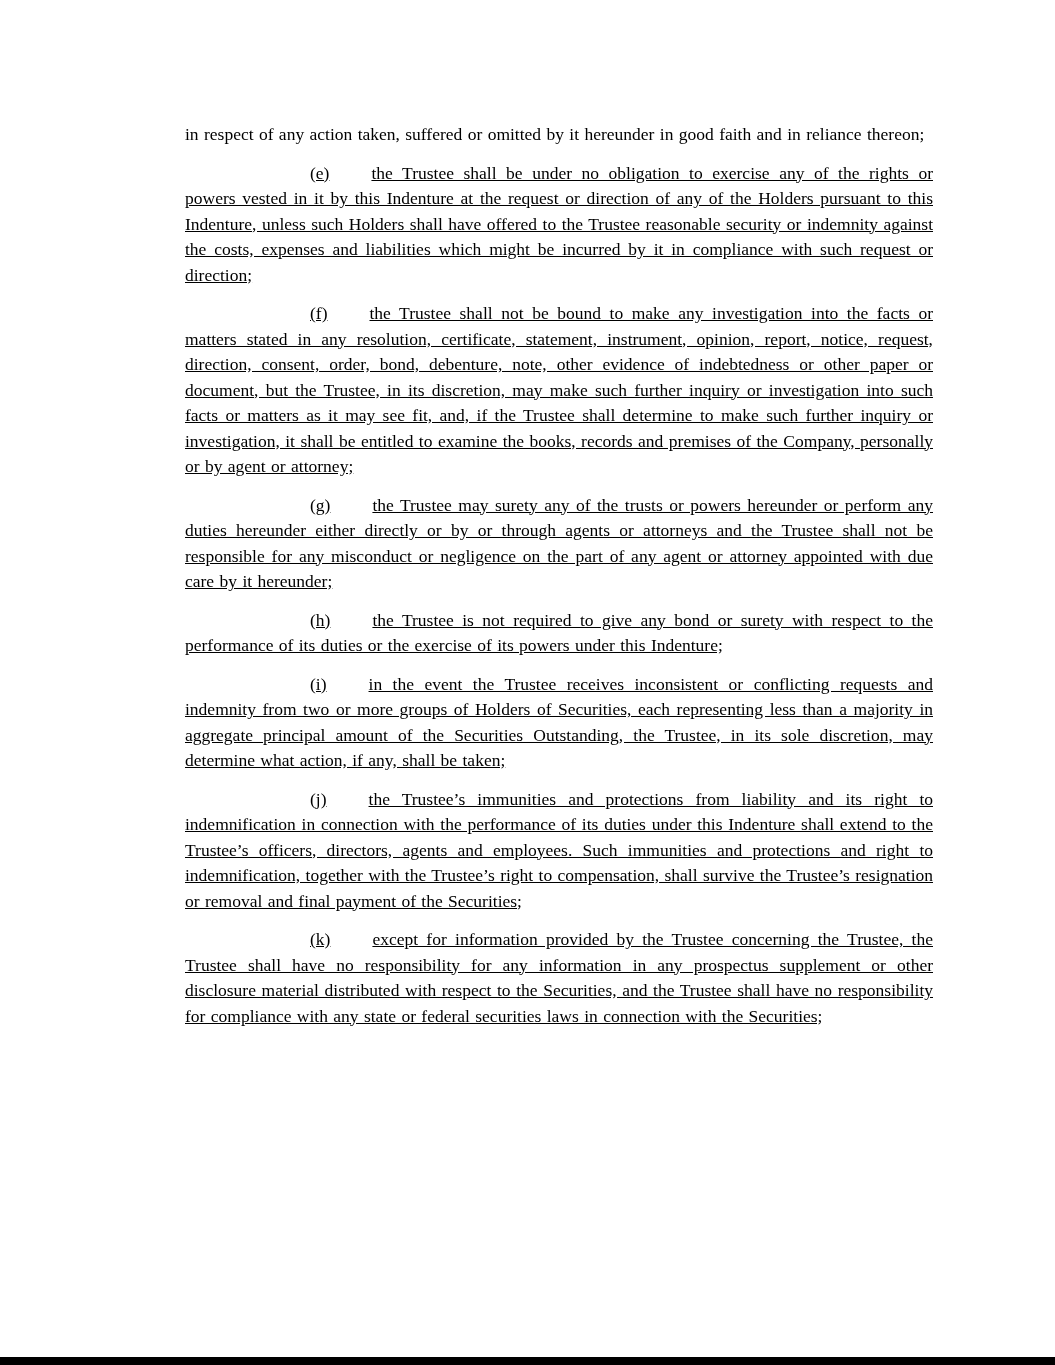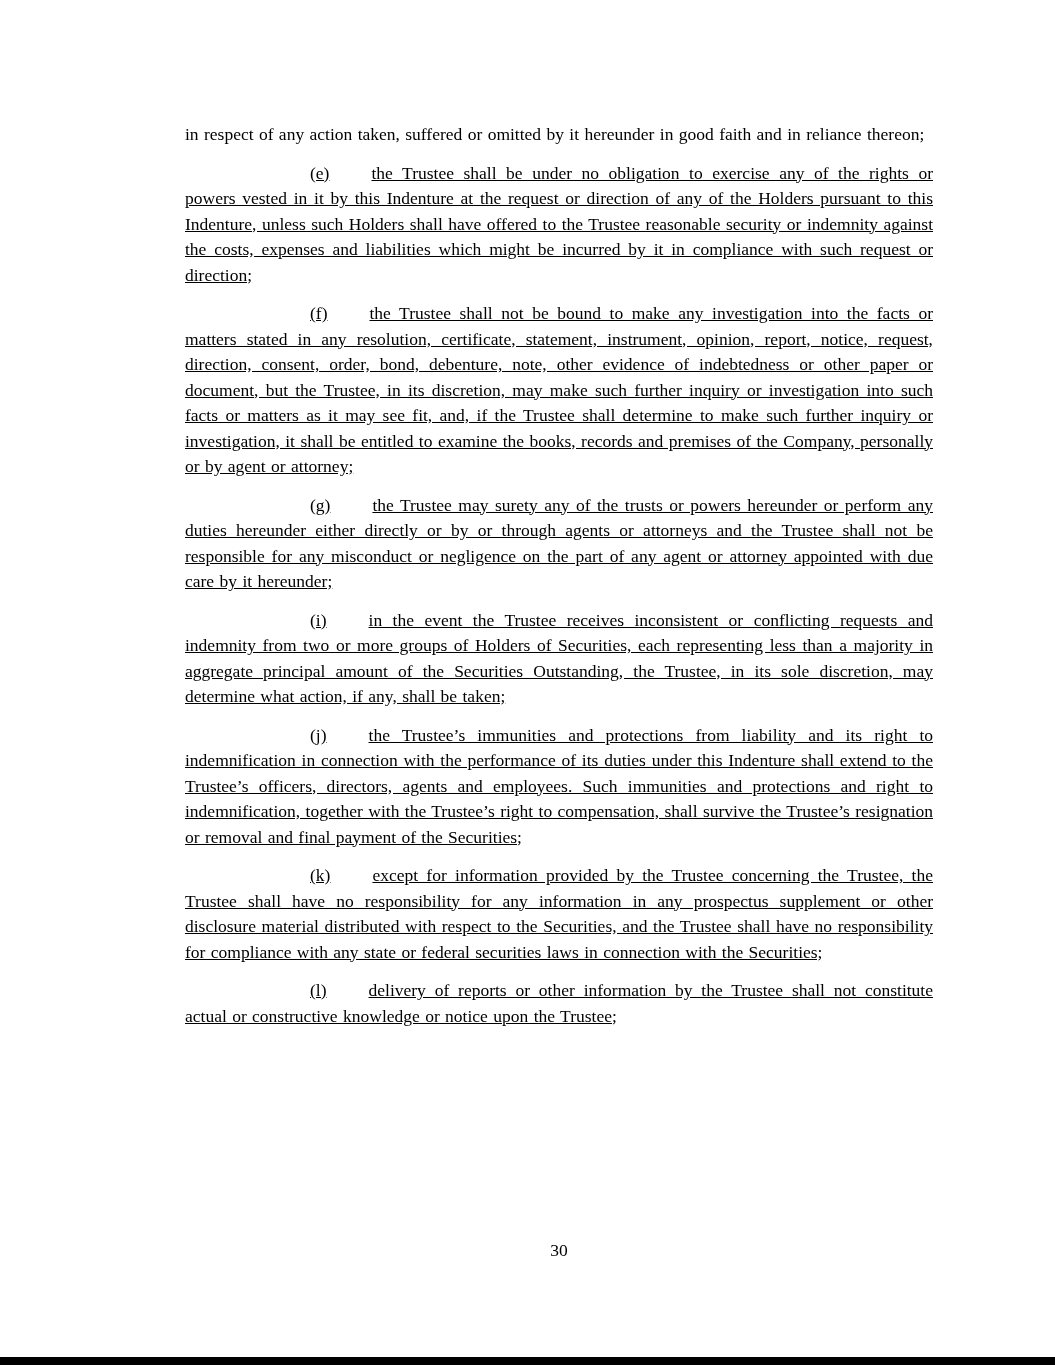--- a/index.html
+++ b/index.html
@@ -70,28 +70,27 @@
   <div class="text-block">
 
     <p><span>in respect of any action taken, suffered or omitted by it hereunder in good faith and in reliance thereon;</span></p>
 
     <p class="lettered"><span>(e)</span><span class="tab"></span><span>the Trustee shall be under no obligation to exercise any of the rights or powers vested in it by this Indenture at the request or direction of any of the Holders pursuant to this Indenture, unless such Holders shall have offered to the Trustee reasonable security or indemnity against the costs, expenses and liabilities which might be incurred by it in compliance with such request or direction;</span></p>
 
     <p class="lettered"><span>(f)</span><span class="tab"></span><span>the Trustee shall not be bound to make any investigation into the facts or matters stated in any resolution, certificate, statement, instrument, opinion, report, notice, request, direction, consent, order, bond, debenture, note, other evidence of indebtedness or other paper or document, but the Trustee, in its discretion, may make such further inquiry or investigation into such facts or matters as it may see fit, and, if the Trustee shall determine to make such further inquiry or investigation, it shall be entitled to examine the books, records and premises of the Company, personally or by agent or attorney;</span></p>
 
     <p class="lettered"><span>(g)</span><span class="tab"></span><span>the Trustee may surety any of the trusts or powers hereunder or perform any duties hereunder either directly or by or through agents or attorneys and the Trustee shall not be responsible for any misconduct or negligence on the part of any agent or attorney appointed with due care by it hereunder;</span></p>
 
+    <p class="lettered"><span>(h)</span><span class="tab"></span><span>the Trustee is not required to give any bond or surety with respect to the performance of its duties or the exercise of its powers under this Indenture;</span></p>
 
     <p class="lettered"><span>(i)</span><span class="tab"></span><span>in the event the Trustee receives inconsistent or conflicting requests and indemnity from two or more groups of Holders of Securities, each representing less than a majority in aggregate principal amount of the Securities Outstanding, the Trustee, in its sole discretion, may determine what action, if any, shall be taken;</span></p>
 
     <p class="lettered"><span>(j)</span><span class="tab"></span><span>the Trustee’s immunities and protections from liability and its right to indemnification in connection with the performance of its duties under this Indenture shall extend to the Trustee’s officers, directors, agents and employees.  Such immunities and protections and right to indemnification, together with the Trustee’s right to compensation, shall survive the Trustee’s resignation or removal and final payment of the Securities;</span></p>
 
     <p class="lettered"><span>(k)</span><span class="tab"></span><span>except for information provided by the Trustee concerning the Trustee, the Trustee shall have no responsibility for any information in any prospectus supplement or other disclosure material distributed with respect to the Securities, and the Trustee shall have no responsibility for compliance with any state or federal securities laws in connection with the Securities;</span></p>
 
-    <p class="lettered"><span>(l)</span><span class="tab"></span><span>delivery of reports or other information by the Trustee shall not constitute actual or constructive knowledge or notice upon the Trustee;</span></p>
 
   </div>
 
-  <div class="page-number">30</div>
 
   <div class="bottom-edge-bar"></div>
 
 </div>
 
 </body></html>

